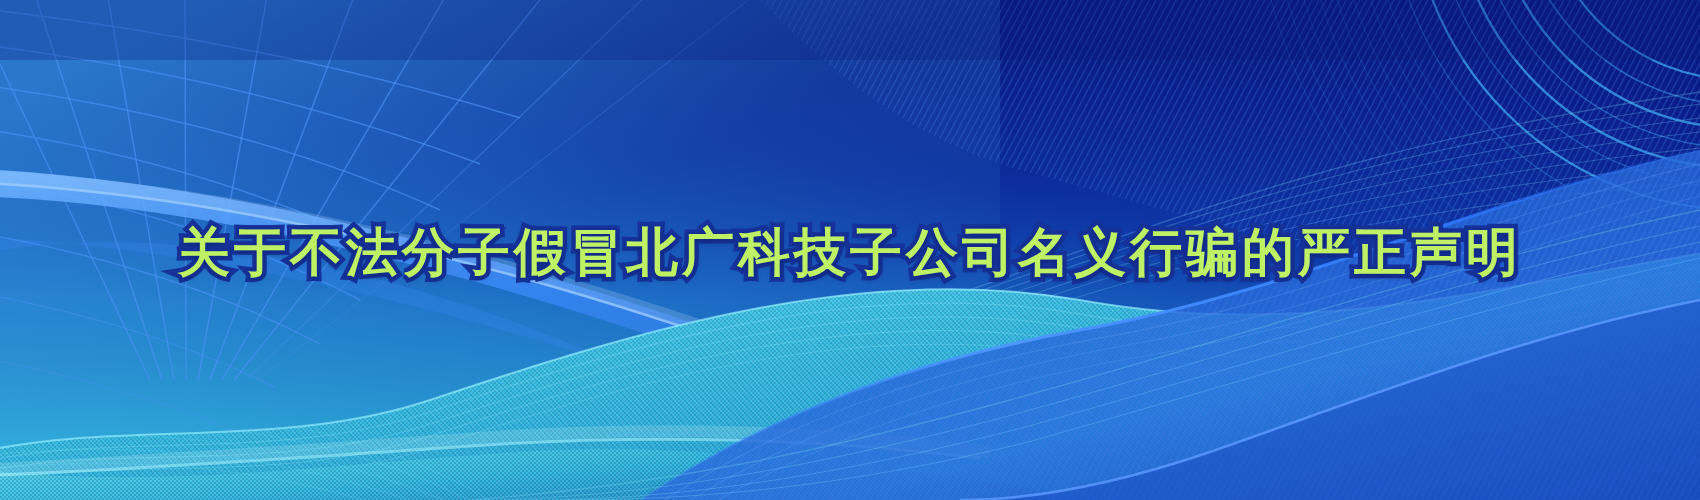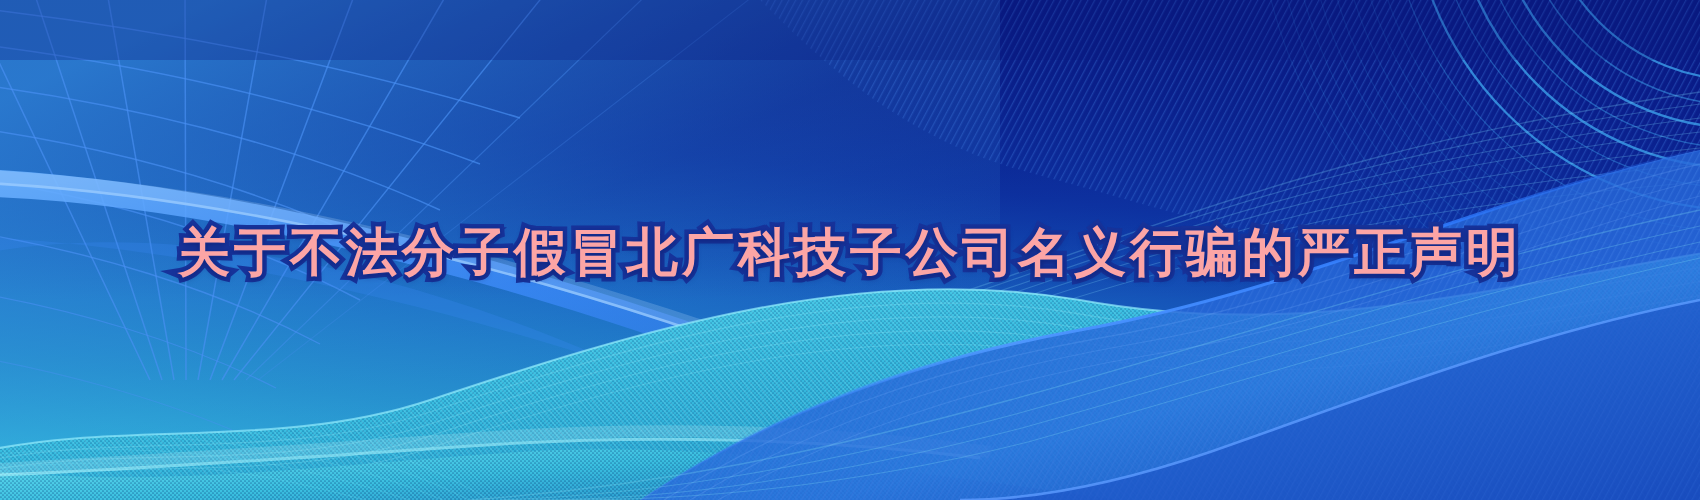--- a/index.html
+++ b/index.html
@@ -36,21 +36,21 @@
     pointer-events: none;
   }
   #banner-title {
     position: relative;
     top: 2px;
     font-size: 52px;
     font-weight: 700;
     line-height: 1;
     letter-spacing: 4px;
     white-space: nowrap;
-    color: #fca5a5;
+    color: #bef264;
     -webkit-text-stroke: 9px #17339b;
     paint-order: stroke fill;
     text-shadow:
       0 0 2px #17339b,
       0 2px 6px rgba(8, 22, 90, 0.55);
   }
 </style>
 </head>
 <body>
 

